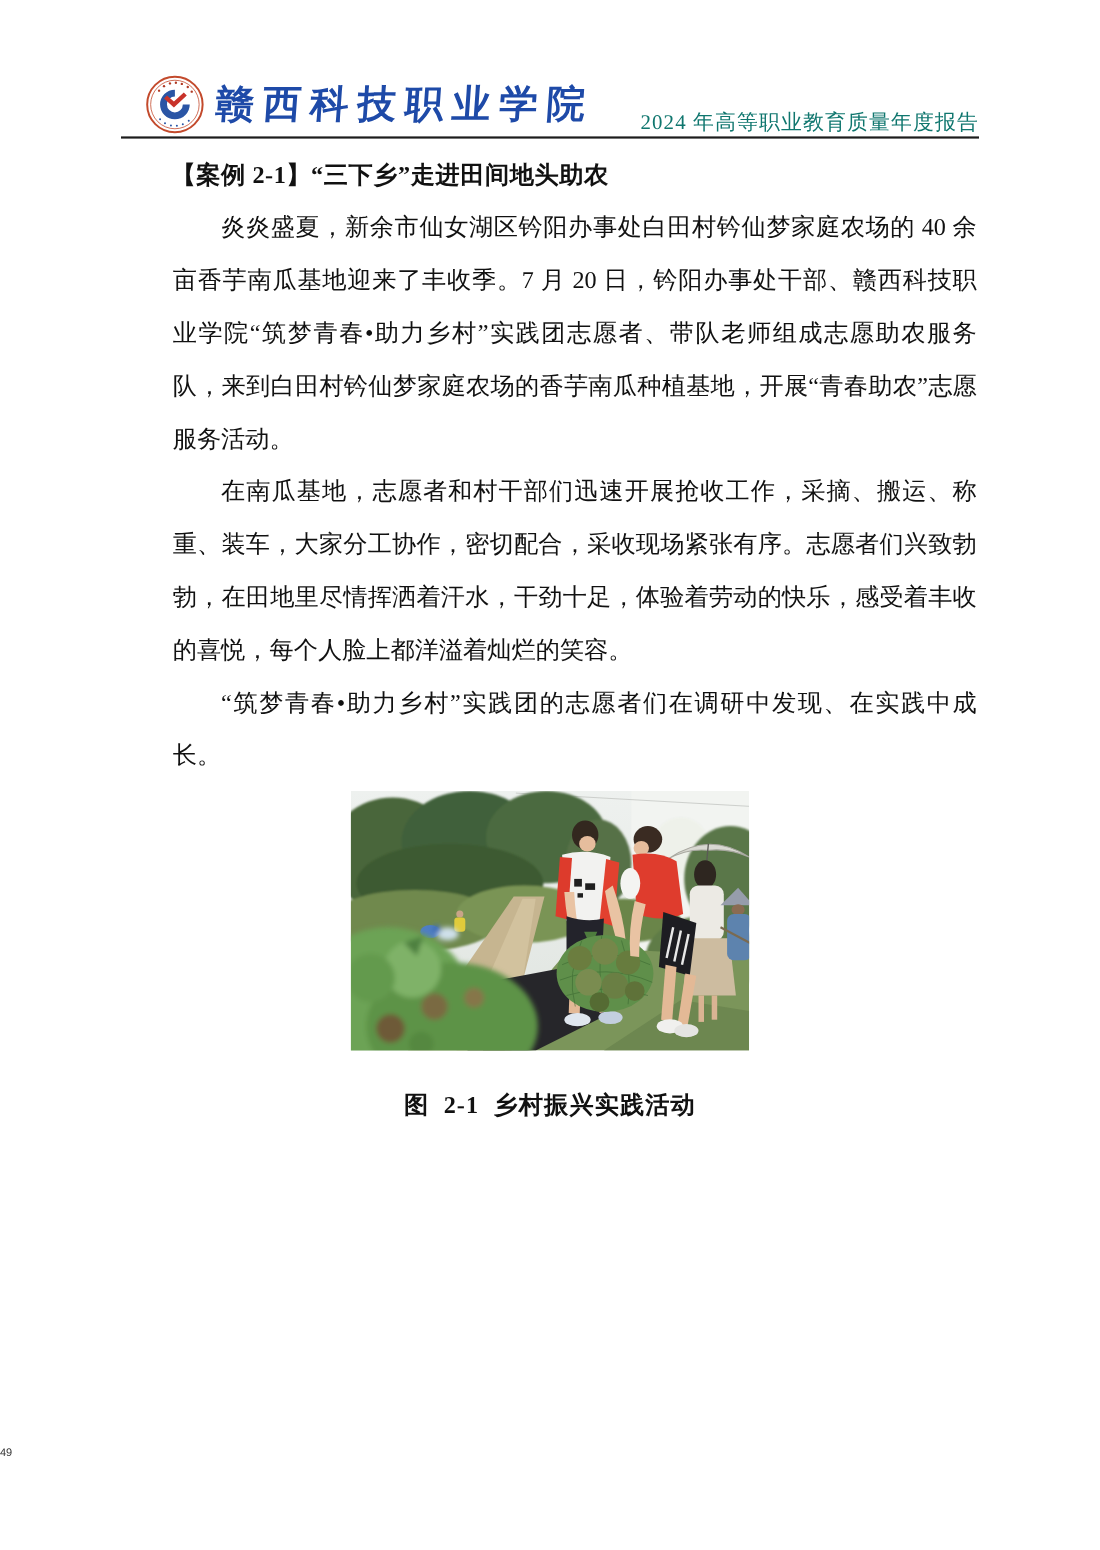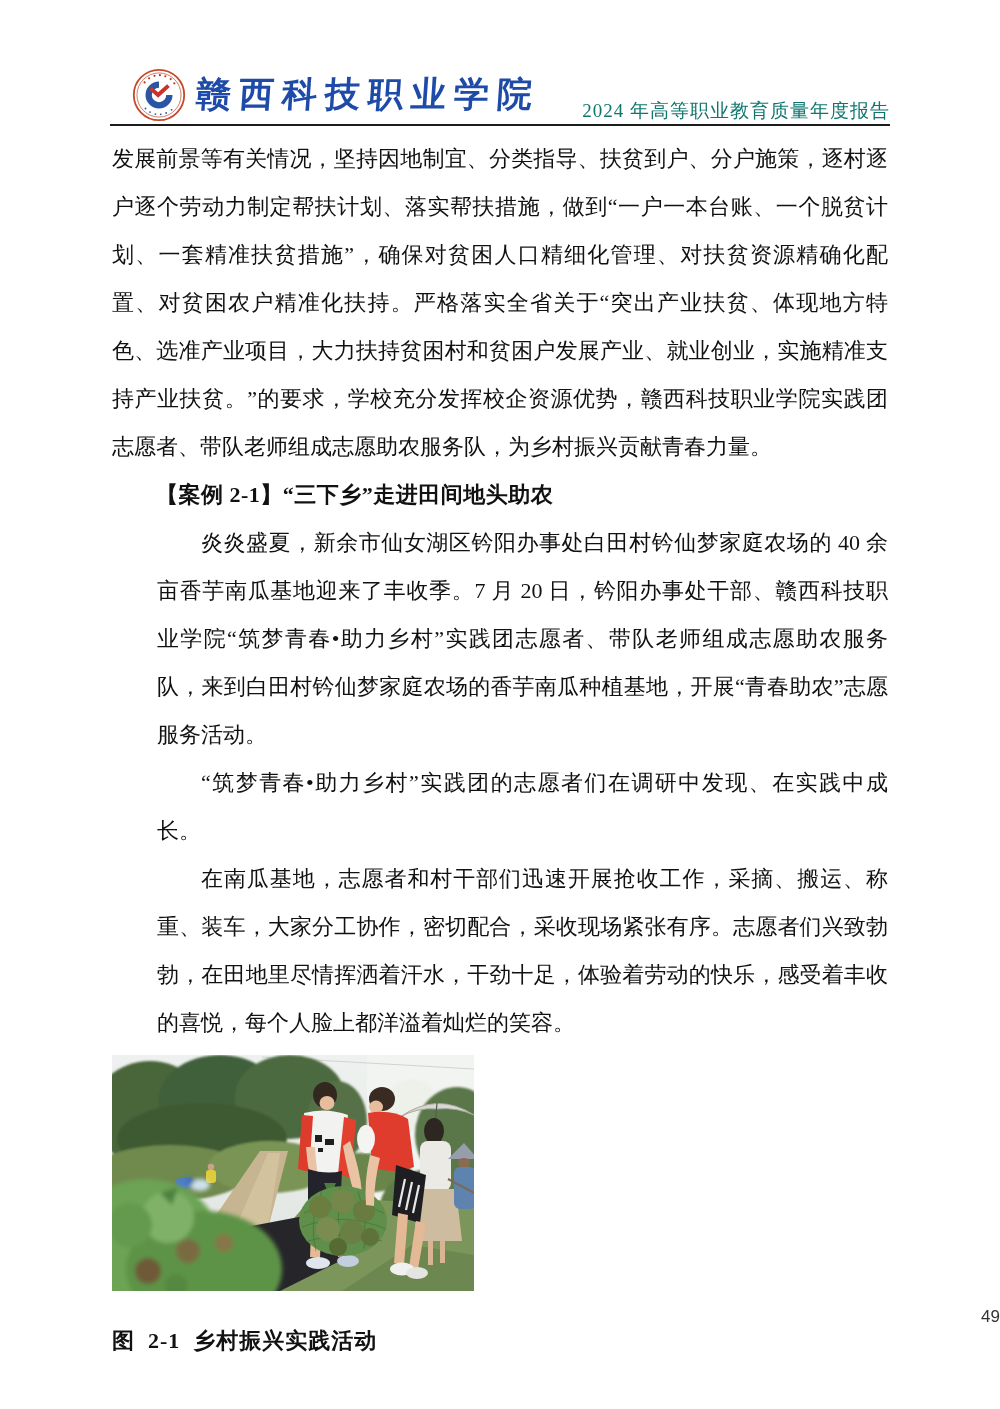--- a/index.html
+++ b/index.html
@@ -38,33 +38,33 @@
     position:absolute;top:135px;left:112px;width:776px;
     font-size:22px;line-height:48px;
   }
   .para{margin:0;text-align:justify;}
   .indent{text-indent:2em;margin-left:45px;}
   .case-heading{
     margin:0;font-size:22px;font-weight:700;line-height:48px;
     text-indent:2em;letter-spacing:.5px;
   }
   
-  .figure-block{margin:8px 0 0 0;}
+  .figure-block{margin:8px 0 0 0;text-align:center;}
   .photo-frame{display:inline-block;width:362px;height:236px;line-height:0;}
   .figure-caption{
     display:block;margin-top:16px;
     font-size:22px;font-weight:700;line-height:34px;
     white-space:pre-wrap;letter-spacing:1px;
   }
   
   .footer{
     position:absolute;left:0;right:0;bottom:82px;
-    text-align:right;
+    text-align:left;
     font-family:"Liberation Sans","DejaVu Sans",sans-serif;
-    font-size:17px;color:#333;
+    font-size:10px;color:#333;
   }
 </style>
 </head>
 <body>
 
 <div class="page">
 
   <div class="header">
     <div class="header-left">
       <svg class="logo" viewBox="0 0 60 60">
@@ -94,25 +94,24 @@
 
         <path d="M19 24l10 9 13-12-3-3-10 9-7-6z" fill="#c8332a"></path>
       </svg>
       <div class="school-name">赣西科技职业学院</div>
     </div>
     <div class="report-title">2024 年高等职业教育质量年度报告</div>
   </div>
   <hr class="header-rule">
 
   <div class="content">
-    <p class="para">发展前景等有关情况，坚持因地制宜、分类指导、扶贫到户、分户施策，逐村逐户逐个劳动力制定帮扶计划、落实帮扶措施，做到“一户一本台账、一个脱贫计划、一套精准扶贫措施”，确保对贫困人口精细化管理、对扶贫资源精确化配置、对贫困农户精准化扶持。严格落实全省关于“突出产业扶贫、体现地方特色、选准产业项目，大力扶持贫困村和贫困户发展产业、就业创业，实施精准支持产业扶贫。”的要求，学校充分发挥校企资源优势，赣西科技职业学院实践团志愿者、带队老师组成志愿助农服务队，为乡村振兴贡献青春力量。</p>
     <h3 class="case-heading">【案例 2-1】“三下乡”走进田间地头助农</h3>
     <p class="para indent">炎炎盛夏，新余市仙女湖区钤阳办事处白田村钤仙梦家庭农场的 40 余亩香芋南瓜基地迎来了丰收季。7 月 20 日，钤阳办事处干部、赣西科技职业学院“筑梦青春•助力乡村”实践团志愿者、带队老师组成志愿助农服务队，来到白田村钤仙梦家庭农场的香芋南瓜种植基地，开展“青春助农”志愿服务活动。</p>
+    <p class="para indent">在南瓜基地，志愿者和村干部们迅速开展抢收工作，采摘、搬运、称重、装车，大家分工协作，密切配合，采收现场紧张有序。志愿者们兴致勃勃，在田地里尽情挥洒着汗水，干劲十足，体验着劳动的快乐，感受着丰收的喜悦，每个人脸上都洋溢着灿烂的笑容。</p>
     <p class="para indent">“筑梦青春•助力乡村”实践团的志愿者们在调研中发现、在实践中成长。</p>
-    <p class="para indent">在南瓜基地，志愿者和村干部们迅速开展抢收工作，采摘、搬运、称重、装车，大家分工协作，密切配合，采收现场紧张有序。志愿者们兴致勃勃，在田地里尽情挥洒着汗水，干劲十足，体验着劳动的快乐，感受着丰收的喜悦，每个人脸上都洋溢着灿烂的笑容。</p>
 
     <figure class="figure-block">
       <span class="photo-frame">
         <svg viewBox="0 0 362 236" width="362" height="236">
           <defs>
             <filter id="fgblur" x="-20%" y="-20%" width="140%" height="140%">
                 <feGaussianBlur stdDeviation="2.2"></feGaussianBlur>
               </filter>
             <filter id="bgblur" x="-20%" y="-20%" width="140%" height="140%">
                 <feGaussianBlur stdDeviation="1"></feGaussianBlur>

